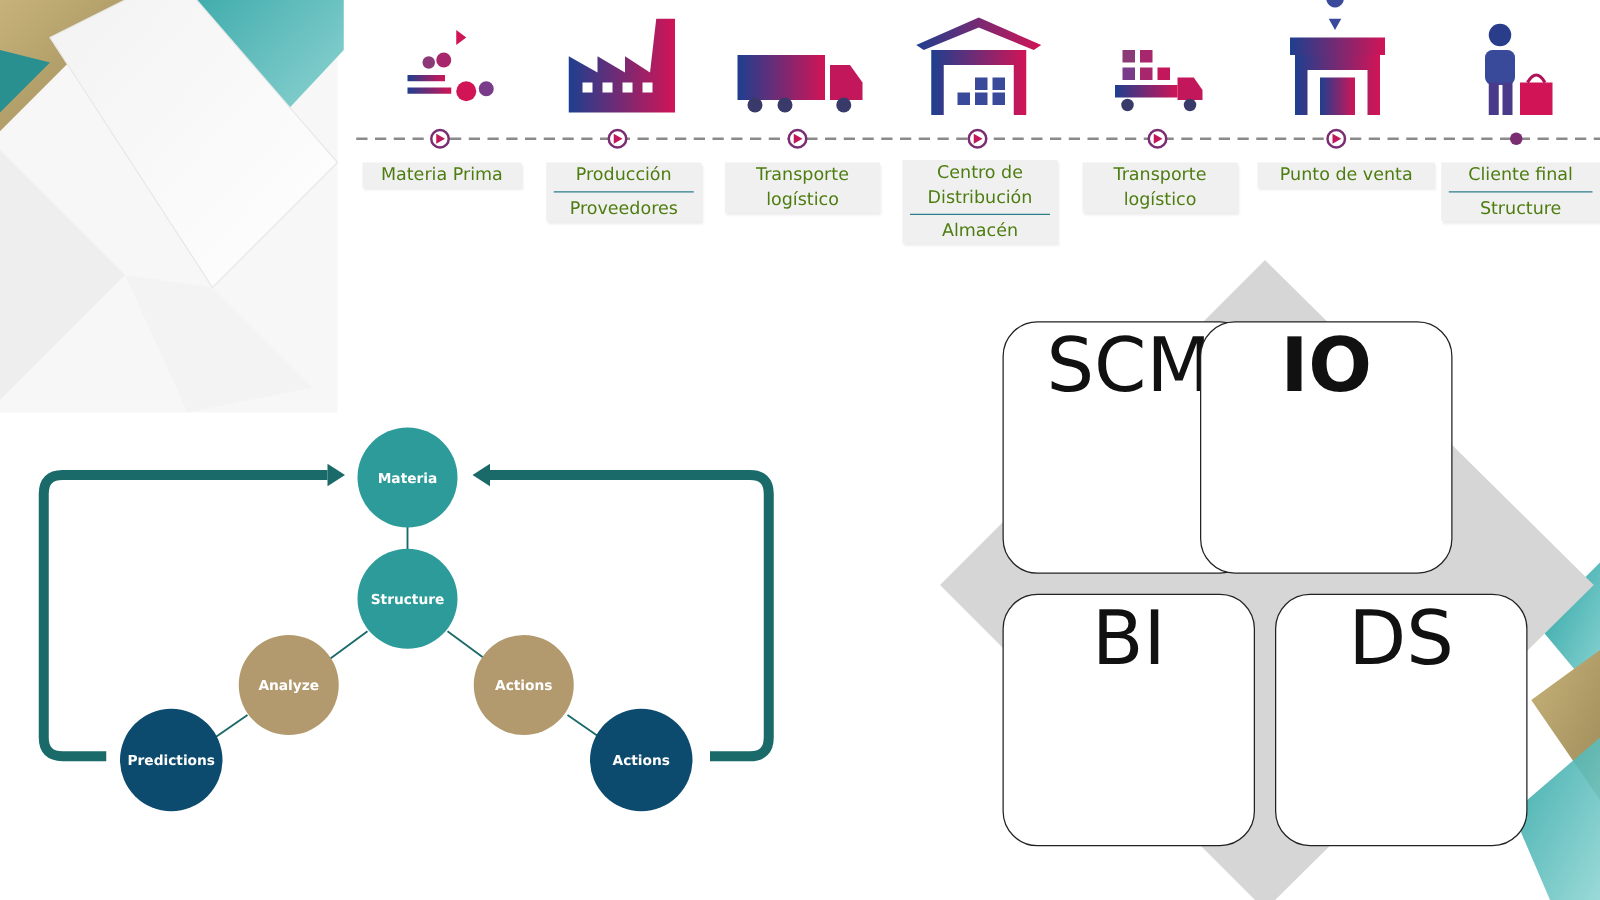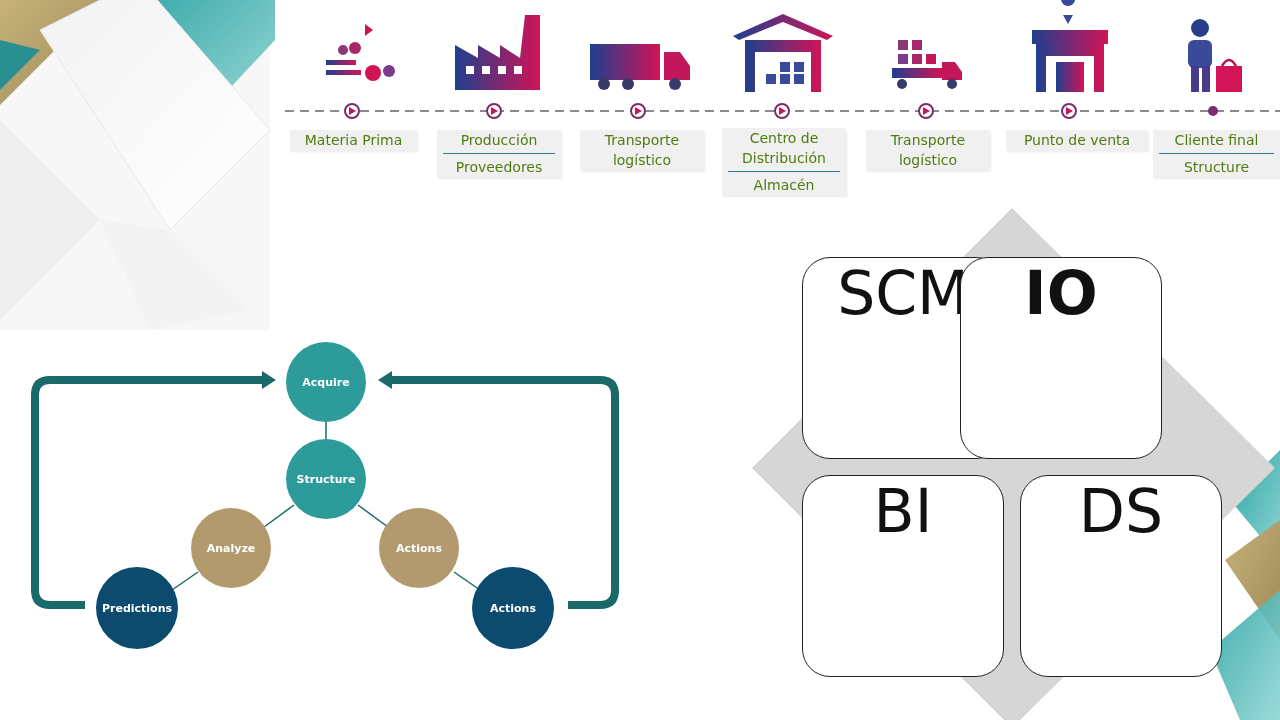--- a/index.html
+++ b/index.html
@@ -171,21 +171,21 @@
     <polygon points="262,371 276,380 262,389" fill="#1b6a6a"></polygon>
     <path d="M568,605 L600,605 Q615,605 615,590 L615,395 Q615,380 600,380 L392,380" fill="none" stroke="#1b6a6a" stroke-width="8"></path>
     <polygon points="392,371 378,380 392,389" fill="#1b6a6a"></polygon>
     <line x1="326" y1="420" x2="326" y2="440" stroke="#1b6a6a" stroke-width="1.5"></line>
     <line x1="294" y1="505" x2="260" y2="530" stroke="#1b6a6a" stroke-width="1.5"></line>
     <line x1="358" y1="505" x2="392" y2="530" stroke="#1b6a6a" stroke-width="1.5"></line>
     <line x1="198" y1="572" x2="172" y2="590" stroke="#1b6a6a" stroke-width="1.5"></line>
     <line x1="454" y1="572" x2="480" y2="590" stroke="#1b6a6a" stroke-width="1.5"></line>
   </svg>
   <div class="node teal-dark" style="left:286px;top:342px;width:80px;height:80px;">
-      <span>Acquire</span>
+      <span>Materia</span>
     </div>
   <div class="node teal-dark" style="left:286px;top:439px;width:80px;height:80px;">
       <span>Structure</span>
     </div>
   <div class="node gold" style="left:191px;top:508px;width:80px;height:80px;">
       <span>Analyze</span>
     </div>
   <div class="node gold" style="left:379px;top:508px;width:80px;height:80px;">
       <span>Actions</span>
     </div>

